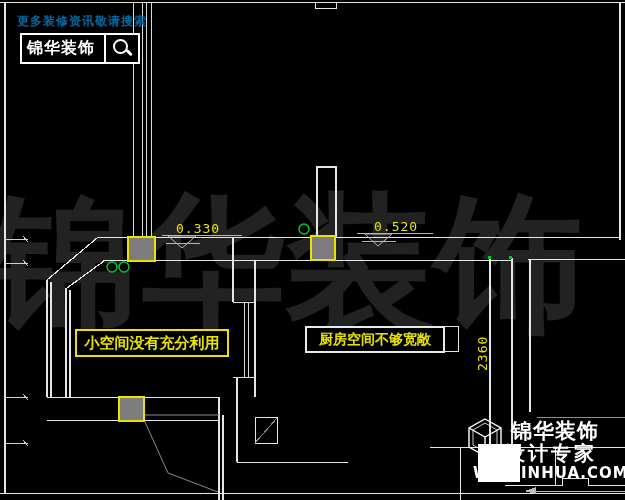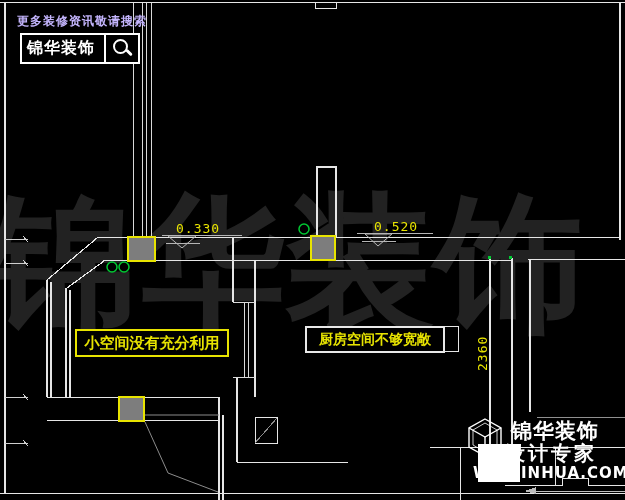--- a/index.html
+++ b/index.html
@@ -8,21 +8,21 @@
   
   .watermark{position:absolute;left:-15px;top:178px;width:655px;height:170px;
     display:flex;justify-content:space-between;align-items:center;
     font-family:"DejaVu Serif",serif;font-weight:bold;font-size:150px;line-height:160px;
     color:#222;z-index:1;white-space:nowrap;user-select:none;}
   
   svg.plan{position:absolute;left:0;top:0;z-index:2;}
   svg.plan line,svg.plan polyline,svg.plan rect,svg.plan path{vector-effect:non-scaling-stroke;}
   .cadtext{font-family:"DejaVu Sans Mono",monospace;font-size:13px;fill:#e8e400;letter-spacing:1px;}
   
-  .promo{position:absolute;left:17px;top:13px;color:#c4b5fd;font-size:12px;font-weight:bold;
+  .promo{position:absolute;left:17px;top:13px;color:#0369a1;font-size:12px;font-weight:bold;
     letter-spacing:1px;z-index:3;}
   .searchbox{position:absolute;left:20px;top:33px;width:116px;height:27px;background:#000;
     border:2px solid #fff;display:flex;align-items:center;z-index:3;}
   .searchbox .brand{flex:1;color:#fff;font-weight:bold;font-size:16px;letter-spacing:1px;
     padding-left:5px;white-space:nowrap;}
   .searchbox .divider{width:2px;align-self:stretch;background:#fff;}
   .searchbox .mag{position:relative;width:32px;height:100%;}
   .searchbox .mag .lens{position:absolute;left:7px;top:4px;width:11px;height:11px;
     border:2.5px solid #fff;border-radius:50%;}
   .searchbox .mag .handle{position:absolute;left:19px;top:16px;width:8px;height:3px;

